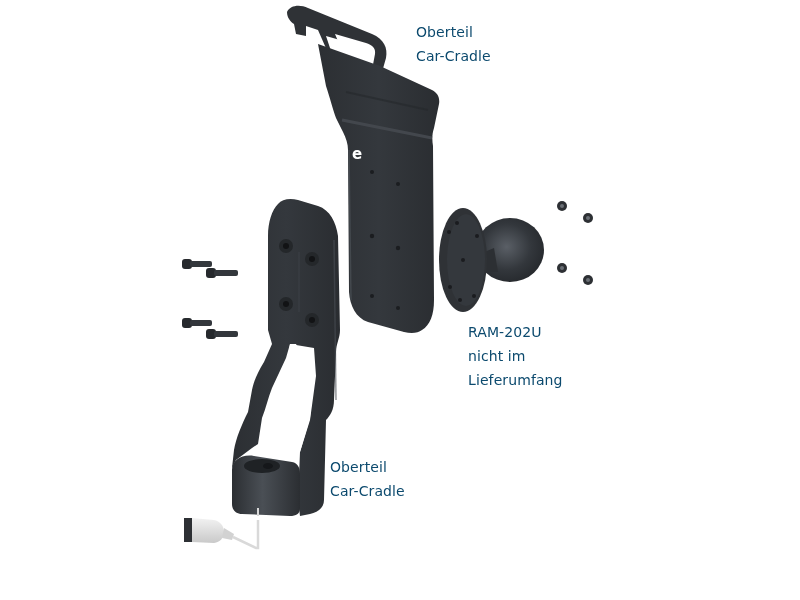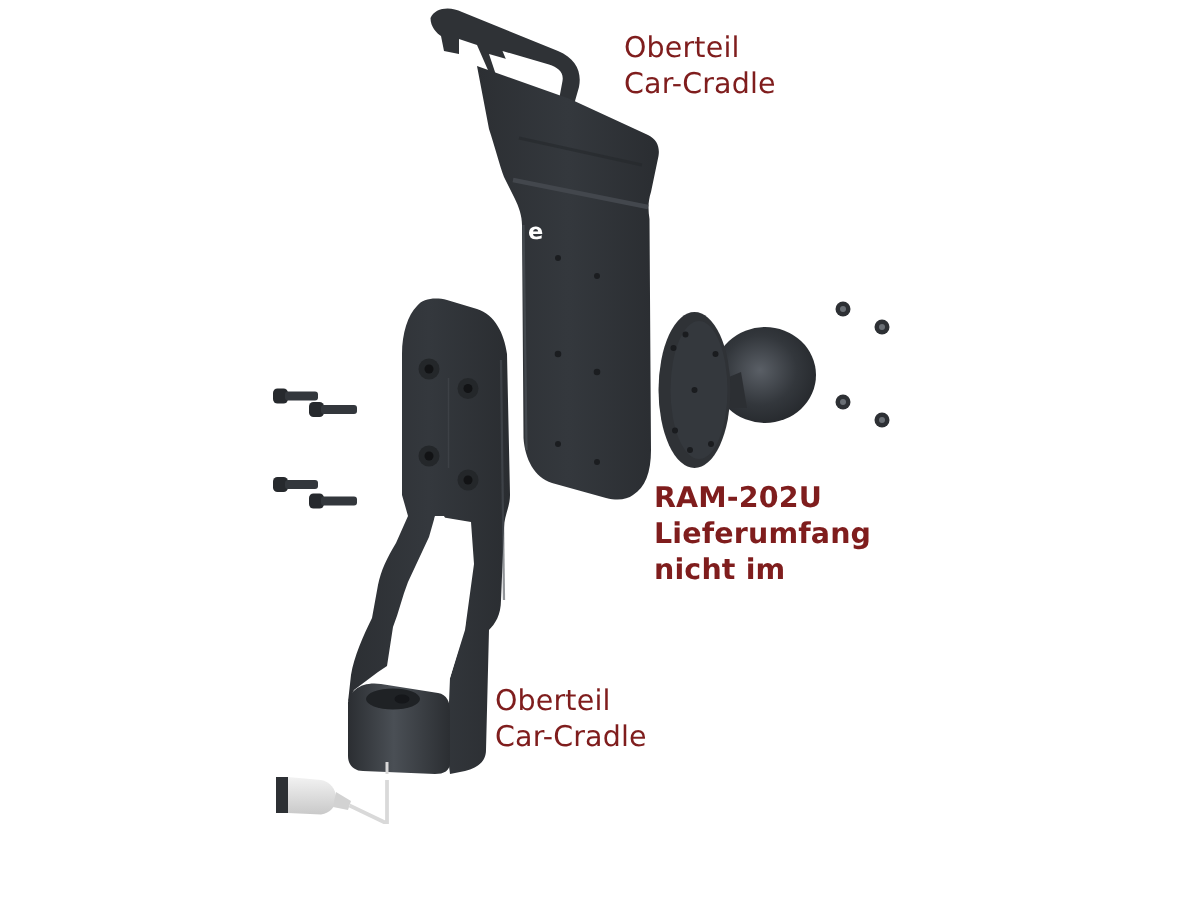--- a/index.html
+++ b/index.html
@@ -1,18 +1,18 @@
 <!DOCTYPE html>
 <html><head>
   <meta charset="utf-8">
   <style>
     html, body { margin: 0; padding: 0; background: #ffffff; }
     body { width: 800px; height: 600px; position: relative; overflow: hidden; font-family: "DejaVu Sans", sans-serif; }
     .stage { position: absolute; left: 0; top: 0; width: 800px; height: 600px; }
-    .label { position: absolute; color: #7f1d1d; font-size: 19px; line-height: 24px; letter-spacing: 0.1px; }
+    .label { position: absolute; color: #0c4a6e; font-size: 14px; line-height: 24px; letter-spacing: 0.1px; }
     .label span { display: block; white-space: nowrap; }
     .stray { position: absolute; color: #ffffff; font-family: "DejaVu Sans", sans-serif; font-weight: bold; font-size: 15px; }
     svg { position: absolute; left: 0; top: 0; }
   </style>
 </head>
 <body>
 
 <div class="stage">
 
   <svg width="800" height="600" viewBox="0 0 800 600">
@@ -141,24 +141,24 @@
     </g>
   </svg>
 
   <span class="stray" style="left:352px; top:145px;">e</span>
 
   <div class="label" style="left:416px; top:20px;">
     <span>Oberteil</span>
     <span>Car-Cradle</span>
   </div>
 
-  <div class="label" style="left:436px; top:320px;font-weight:bold;">
+  <div class="label" style="left:468px; top:320px;">
     <span>RAM-202U</span>
+    <span>nicht im</span>
     <span>Lieferumfang</span>
-    <span>nicht im</span>
   </div>
 
   <div class="label" style="left:330px; top:455px;">
     <span>Oberteil</span>
     <span>Car-Cradle</span>
   </div>
 
 </div>
 
 </body></html>

